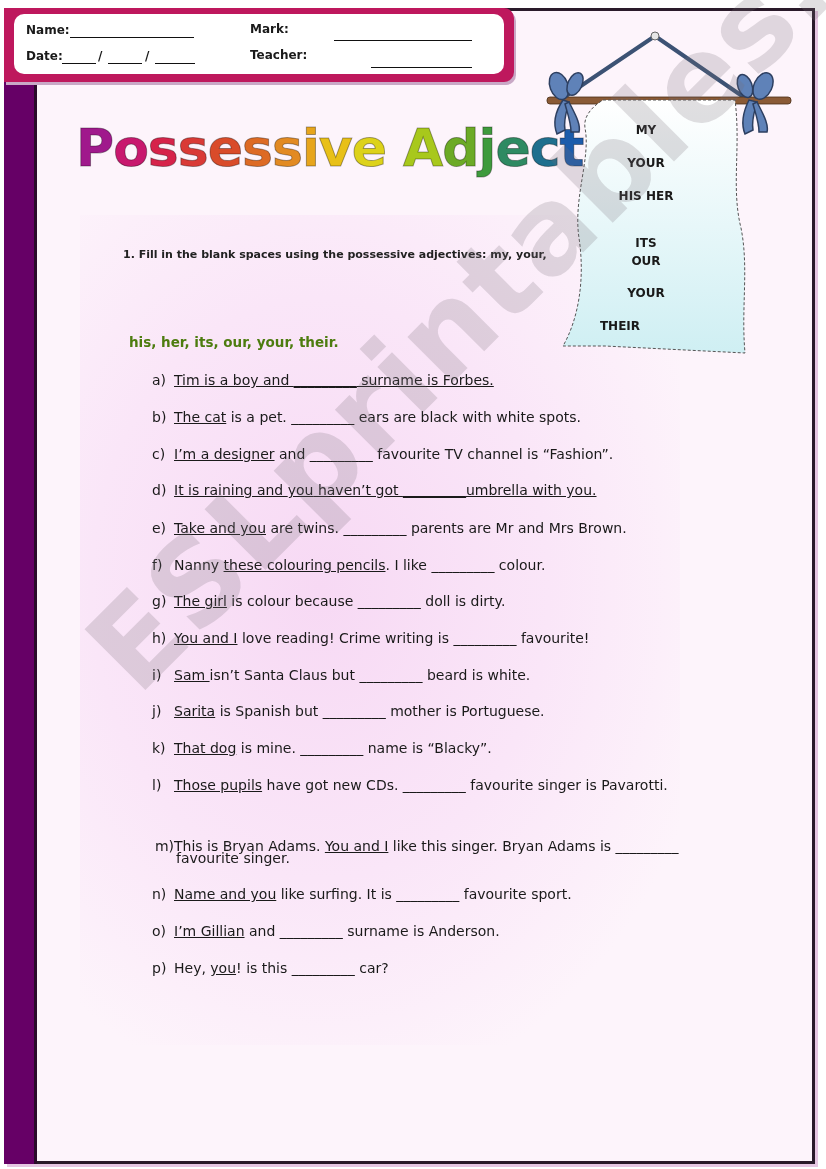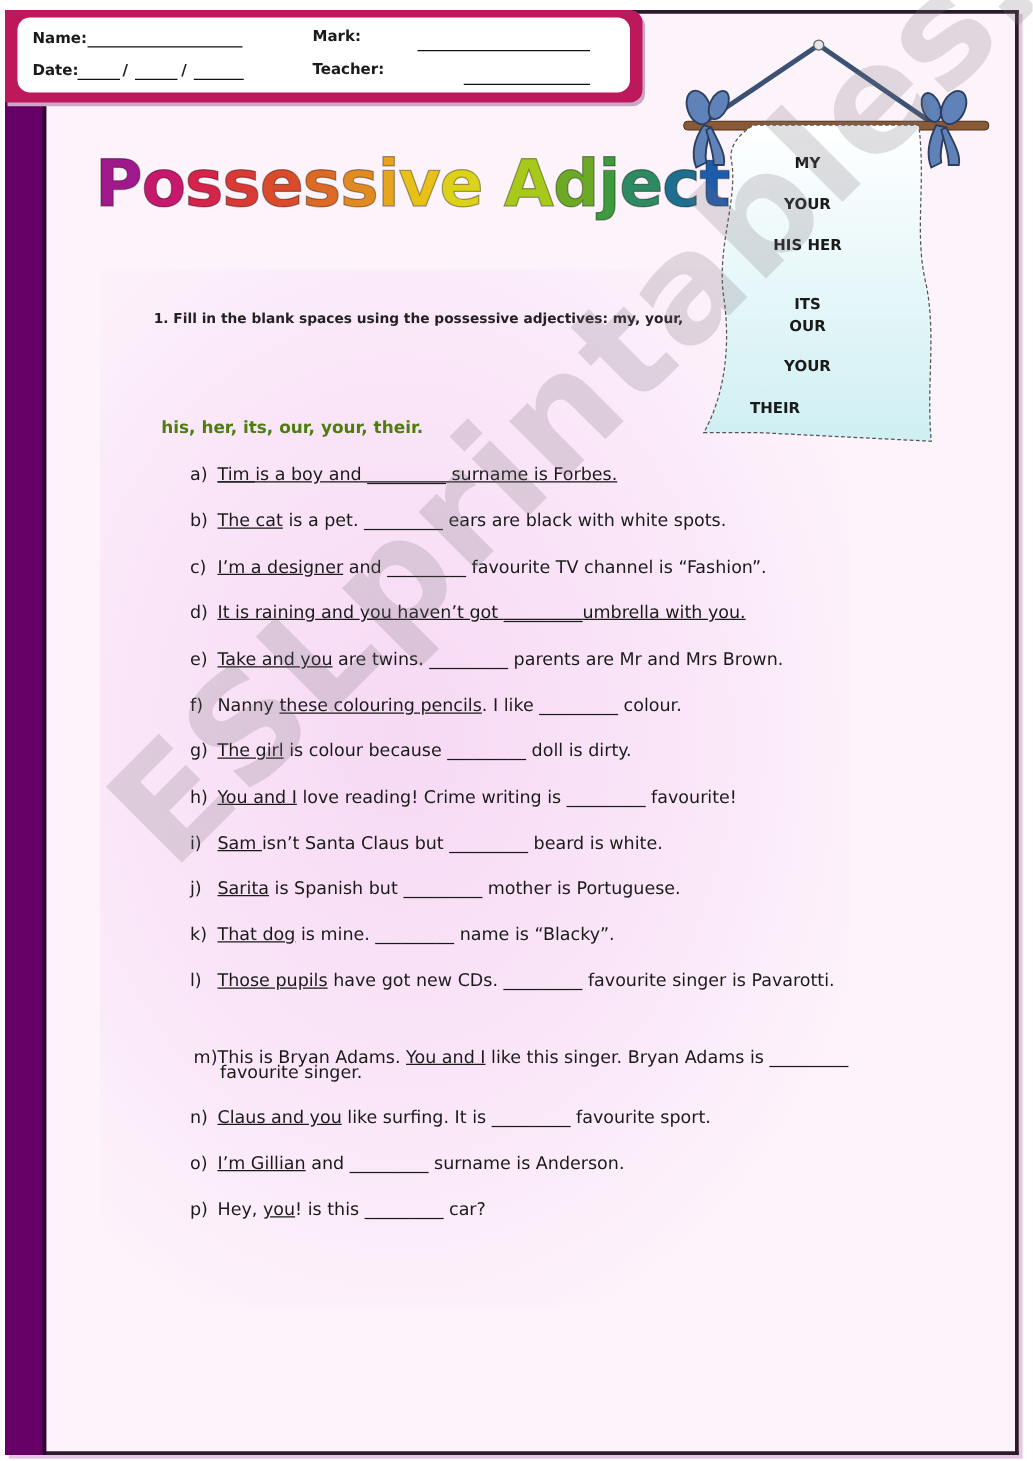--- a/index.html
+++ b/index.html
@@ -134,18 +134,18 @@
     <div class="exercise" style="top: 520px;"><span class="lbl">e)</span><span class="u">Take and you</span><span> are twins. </span><span>_________</span><span> parents are Mr and Mrs Brown.</span></div>
     <div class="exercise" style="top: 557px;"><span class="lbl">f)</span><span>Nanny </span><span class="u">these colouring pencils</span><span>.  I like </span><span>_________</span><span> colour.</span></div>
     <div class="exercise" style="top: 593px;"><span class="lbl">g)</span><span class="u">The girl</span><span> is colour because </span><span>_________</span><span> doll is dirty.</span></div>
     <div class="exercise" style="top: 630px;"><span class="lbl">h)</span><span class="u">You and I</span><span> love reading! Crime writing is </span><span>_________</span><span> favourite!</span></div>
     <div class="exercise" style="top: 667px;"><span class="lbl">i)</span><span class="u">Sam </span><span>isn’t Santa Claus but </span><span>_________</span><span> beard is white.</span></div>
     <div class="exercise" style="top: 703px;"><span class="lbl">j)</span><span class="u">Sarita</span><span> is Spanish but </span><span>_________</span><span> mother is Portuguese.</span></div>
     <div class="exercise" style="top: 740px;"><span class="lbl">k)</span><span class="u">That dog</span><span> is mine. </span><span>_________</span><span> name is “Blacky”.</span></div>
     <div class="exercise" style="top: 777px;"><span class="lbl">l)</span><span class="u">Those pupils</span><span> have got new CDs. </span><span>_________</span><span> favourite singer is Pavarotti.</span></div>
     <div class="exercise" style="top: 838px; text-align: right;"><span class="lbl">m)</span><span>This is Bryan Adams. </span><span class="u">You and I</span><span> like this singer. Bryan Adams is </span><span>_________</span></div>
     <div class="exercise" style="top: 850px; left: 176px;"><span>favourite singer.</span></div>
-    <div class="exercise" style="top: 886px;"><span class="lbl">n)</span><span class="u">Claus and you</span><span> like surfing. It is </span><span>_________</span><span> favourite sport.</span></div>
+    <div class="exercise" style="top: 886px;"><span class="lbl">n)</span><span class="u">Name and you</span><span> like surfing. It is </span><span>_________</span><span> favourite sport.</span></div>
     <div class="exercise" style="top: 923px;"><span class="lbl">o)</span><span class="u">I’m Gillian</span><span> and </span><span>_________</span><span> surname is Anderson.</span></div>
     <div class="exercise" style="top: 960px;"><span class="lbl">p)</span><span>Hey, </span><span class="u">you</span><span>! is this </span><span>_________</span><span> car?</span></div>
   </div>
 
 <div class="watermark">ESLprintables.com</div>
 
 </body></html>

